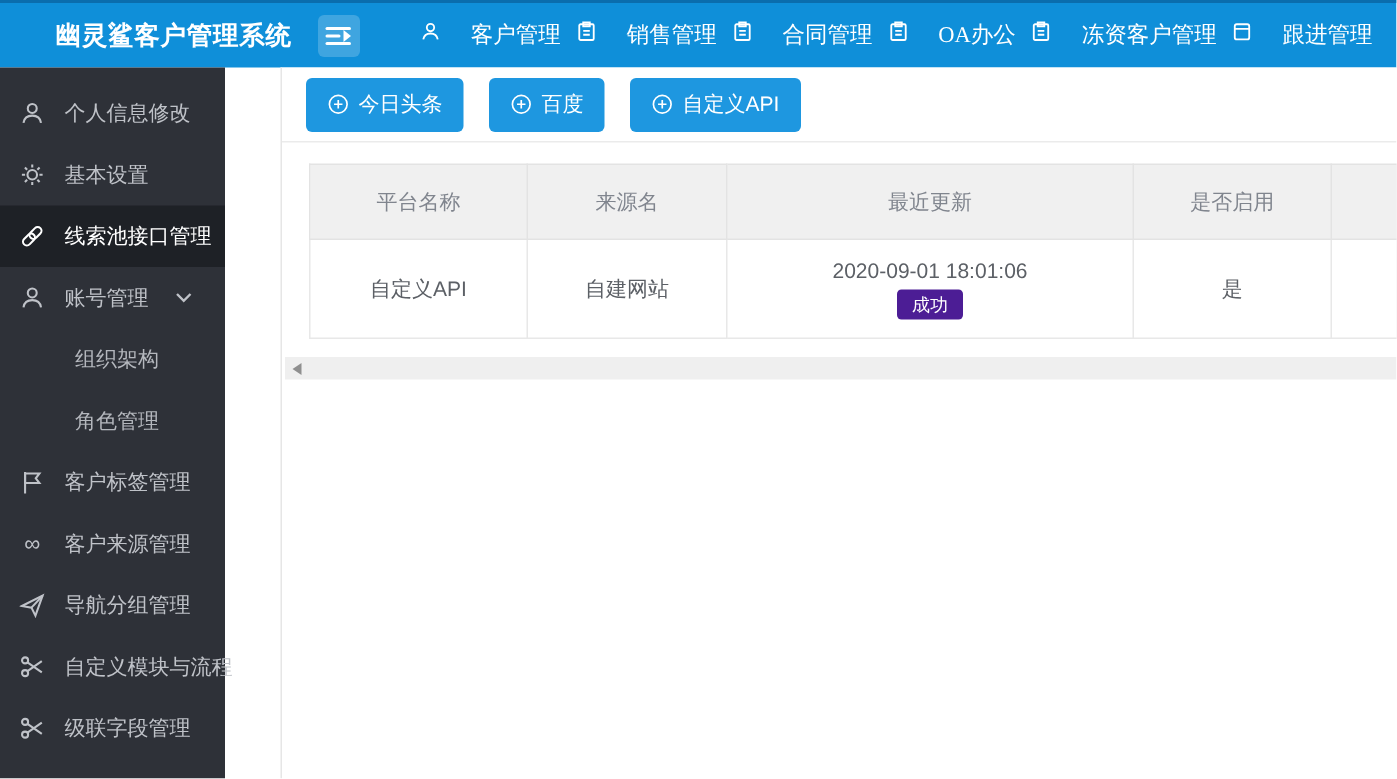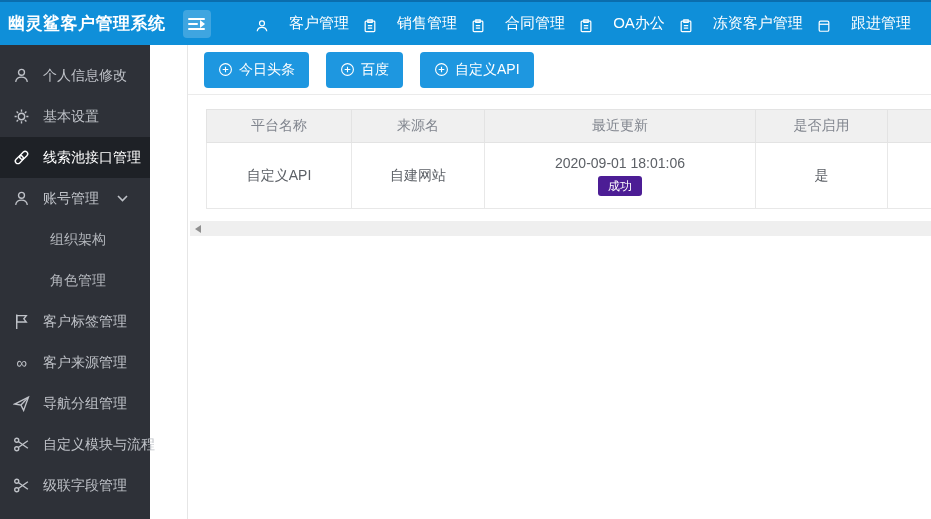--- a/index.html
+++ b/index.html
@@ -11,36 +11,36 @@
   svg { display:block; }
 
   
   .topbar {
     position:absolute; top:0; left:0; right:0; height:45px;
     background:#0f8fd9; border-top:2px solid #0a6dad;
     display:flex; align-items:center; color:#fff;
   }
   .brand {
     font-size:17px; font-weight:bold; padding-left:8px;
-    width:175px; flex:0 0 auto; letter-spacing:.5px; white-space:nowrap;
+    width:175px; flex:0 0 auto; letter-spacing:.5px; white-space:nowrap;margin-left:29px;
   }
   .hamburger {
     width:28px; height:28px; border-radius:4px; flex:0 0 auto;
     background:rgba(255,255,255,.20); cursor:pointer;
     display:flex; flex-direction:column; justify-content:center; align-items:flex-start;
     padding-left:5px; gap:3px; margin-left:8px;
   }
   .hbar { width:17px; height:2px; background:#fff; border-radius:1px; }
   .hbar.mid { width:10px; position:relative; }
   .hbar.mid::after {
     content:""; position:absolute; left:12px; top:-3px;
     border-left:5px solid #fff; border-top:4px solid transparent; border-bottom:4px solid transparent;
   }
   .topnav { flex:1; display:flex; justify-content:space-evenly; align-items:center; padding:0 6px 0 30px; }
-  .topnav-item { display:flex; align-items:flex-end; gap:20px; cursor:pointer; font-size:15px; white-space:nowrap; }
+  .topnav-item { display:flex; align-items:flex-start; gap:20px; cursor:pointer; font-size:15px; white-space:nowrap;font-family:Liberation Serif, serif; }
   .topnav-item svg { stroke:#fff; fill:none; stroke-width:1.4; }
 
   
   .sidebar {
     position:absolute; top:45px; left:0; bottom:0; width:150px;
     background:#2e3138; padding-top:10px;
   }
   .side-item {
     height:41px; display:flex; align-items:center; gap:13px;
     padding-left:13px; color:#bfc2c8; font-size:14px; cursor:pointer; white-space:nowrap;
@@ -69,21 +69,21 @@
   }
   .btn svg { stroke:#fff; fill:none; stroke-width:1.2; }
 
   
   table.api-table {
     border-collapse:collapse; table-layout:fixed;
     margin:14px 0 0 18px; width:726px;
   }
   .api-table th {
     background:#f0f0f0; color:#80858e; font-weight:400; font-size:14px;
-    height:33px; border:1px solid #e3e3e3;
+    height:50px; border:1px solid #e3e3e3;
   }
   .api-table td {
     height:66px; border:1px solid #e8e8e8; text-align:center;
     color:#5c6066; font-size:14px; background:#fff;
   }
   .badge {
     display:inline-block; background:#4c1d95; color:#fff; font-size:12px;
     padding:2px 10px; border-radius:3px; margin-top:5px; line-height:16px;
   }
 

